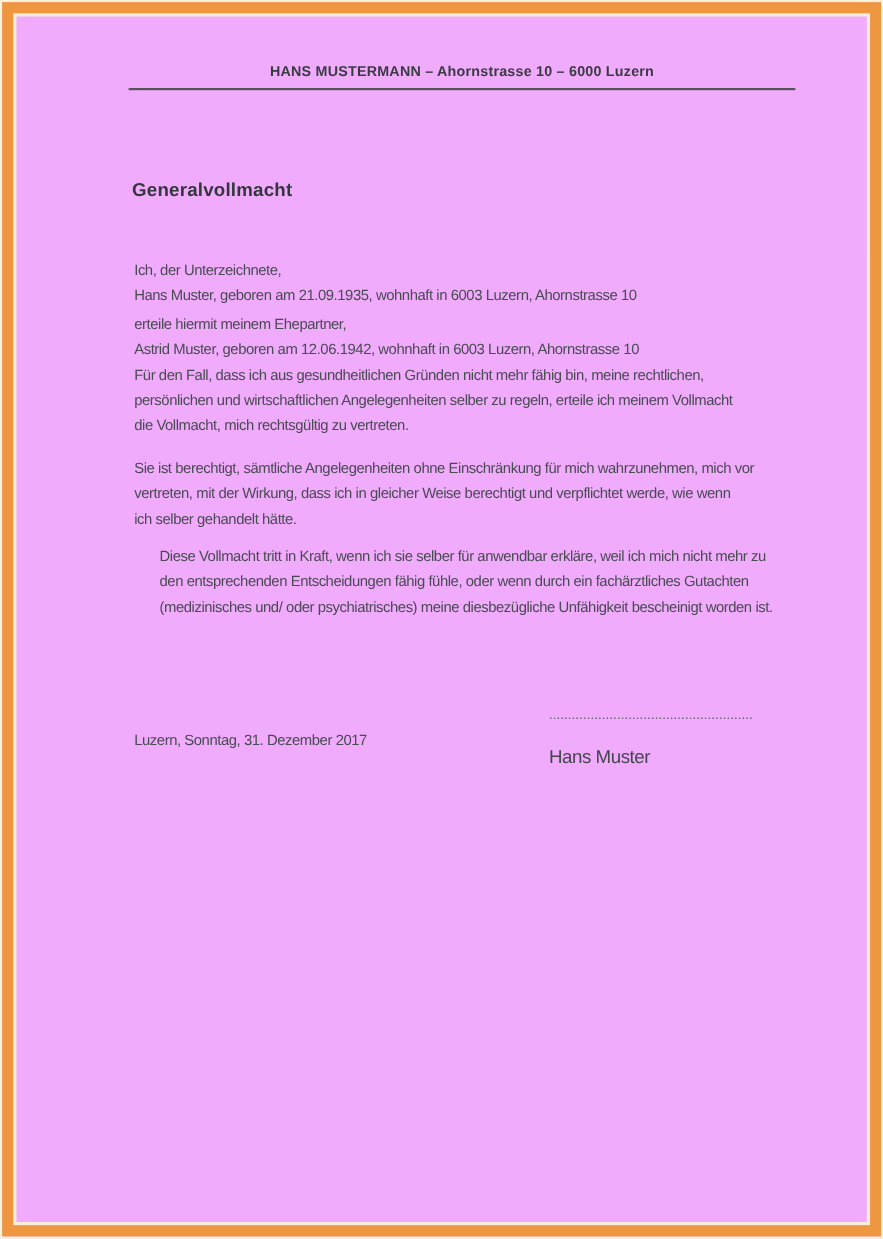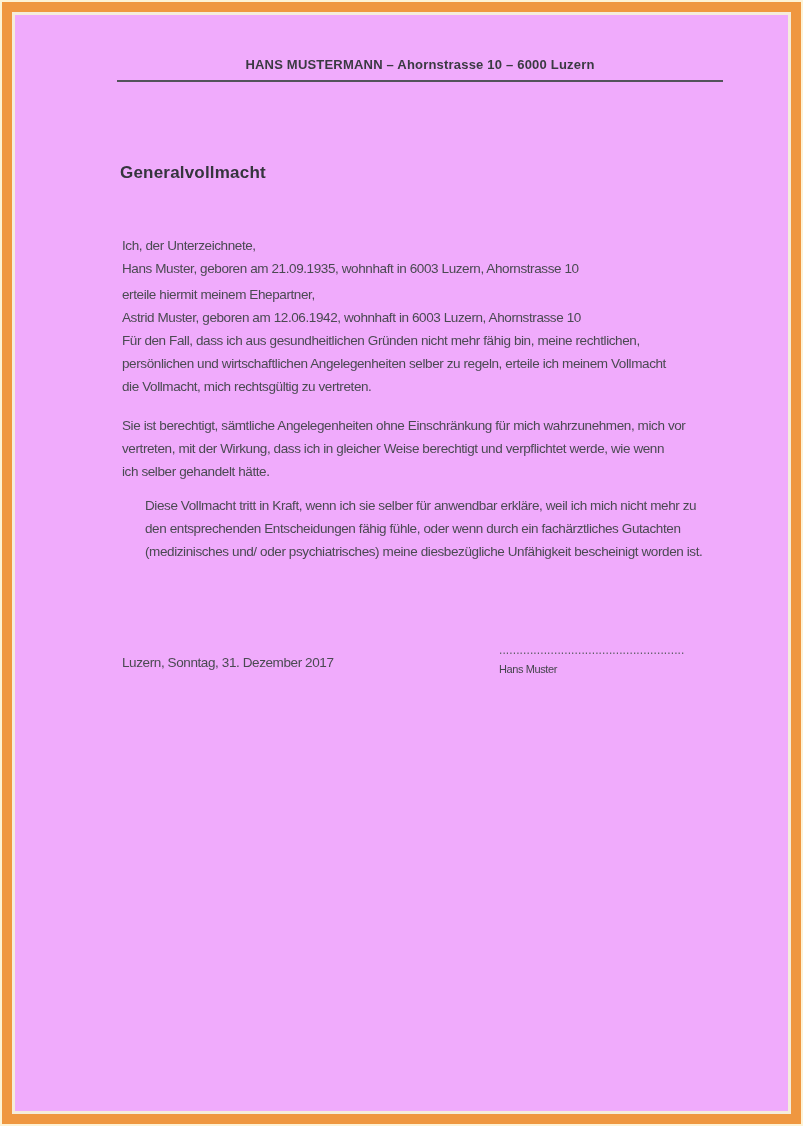--- a/index.html
+++ b/index.html
@@ -77,22 +77,22 @@
   }
   .sig-dots {
     font-size: 12px;
     line-height: 13px;
     letter-spacing: 0.1px;
     color: #5c5c64;
     white-space: nowrap;
     overflow: hidden;
   }
   .sig-name {
-    margin-top: 1px;
-    font-size: 11px;
+    margin-top: 20px;
+    font-size: 17px;
     line-height: 23px;
     color: #45454d;
   }
 </style>
 </head>
 <body>
 
 <div class="sheet">
   <div class="frame">
     <div class="content">

